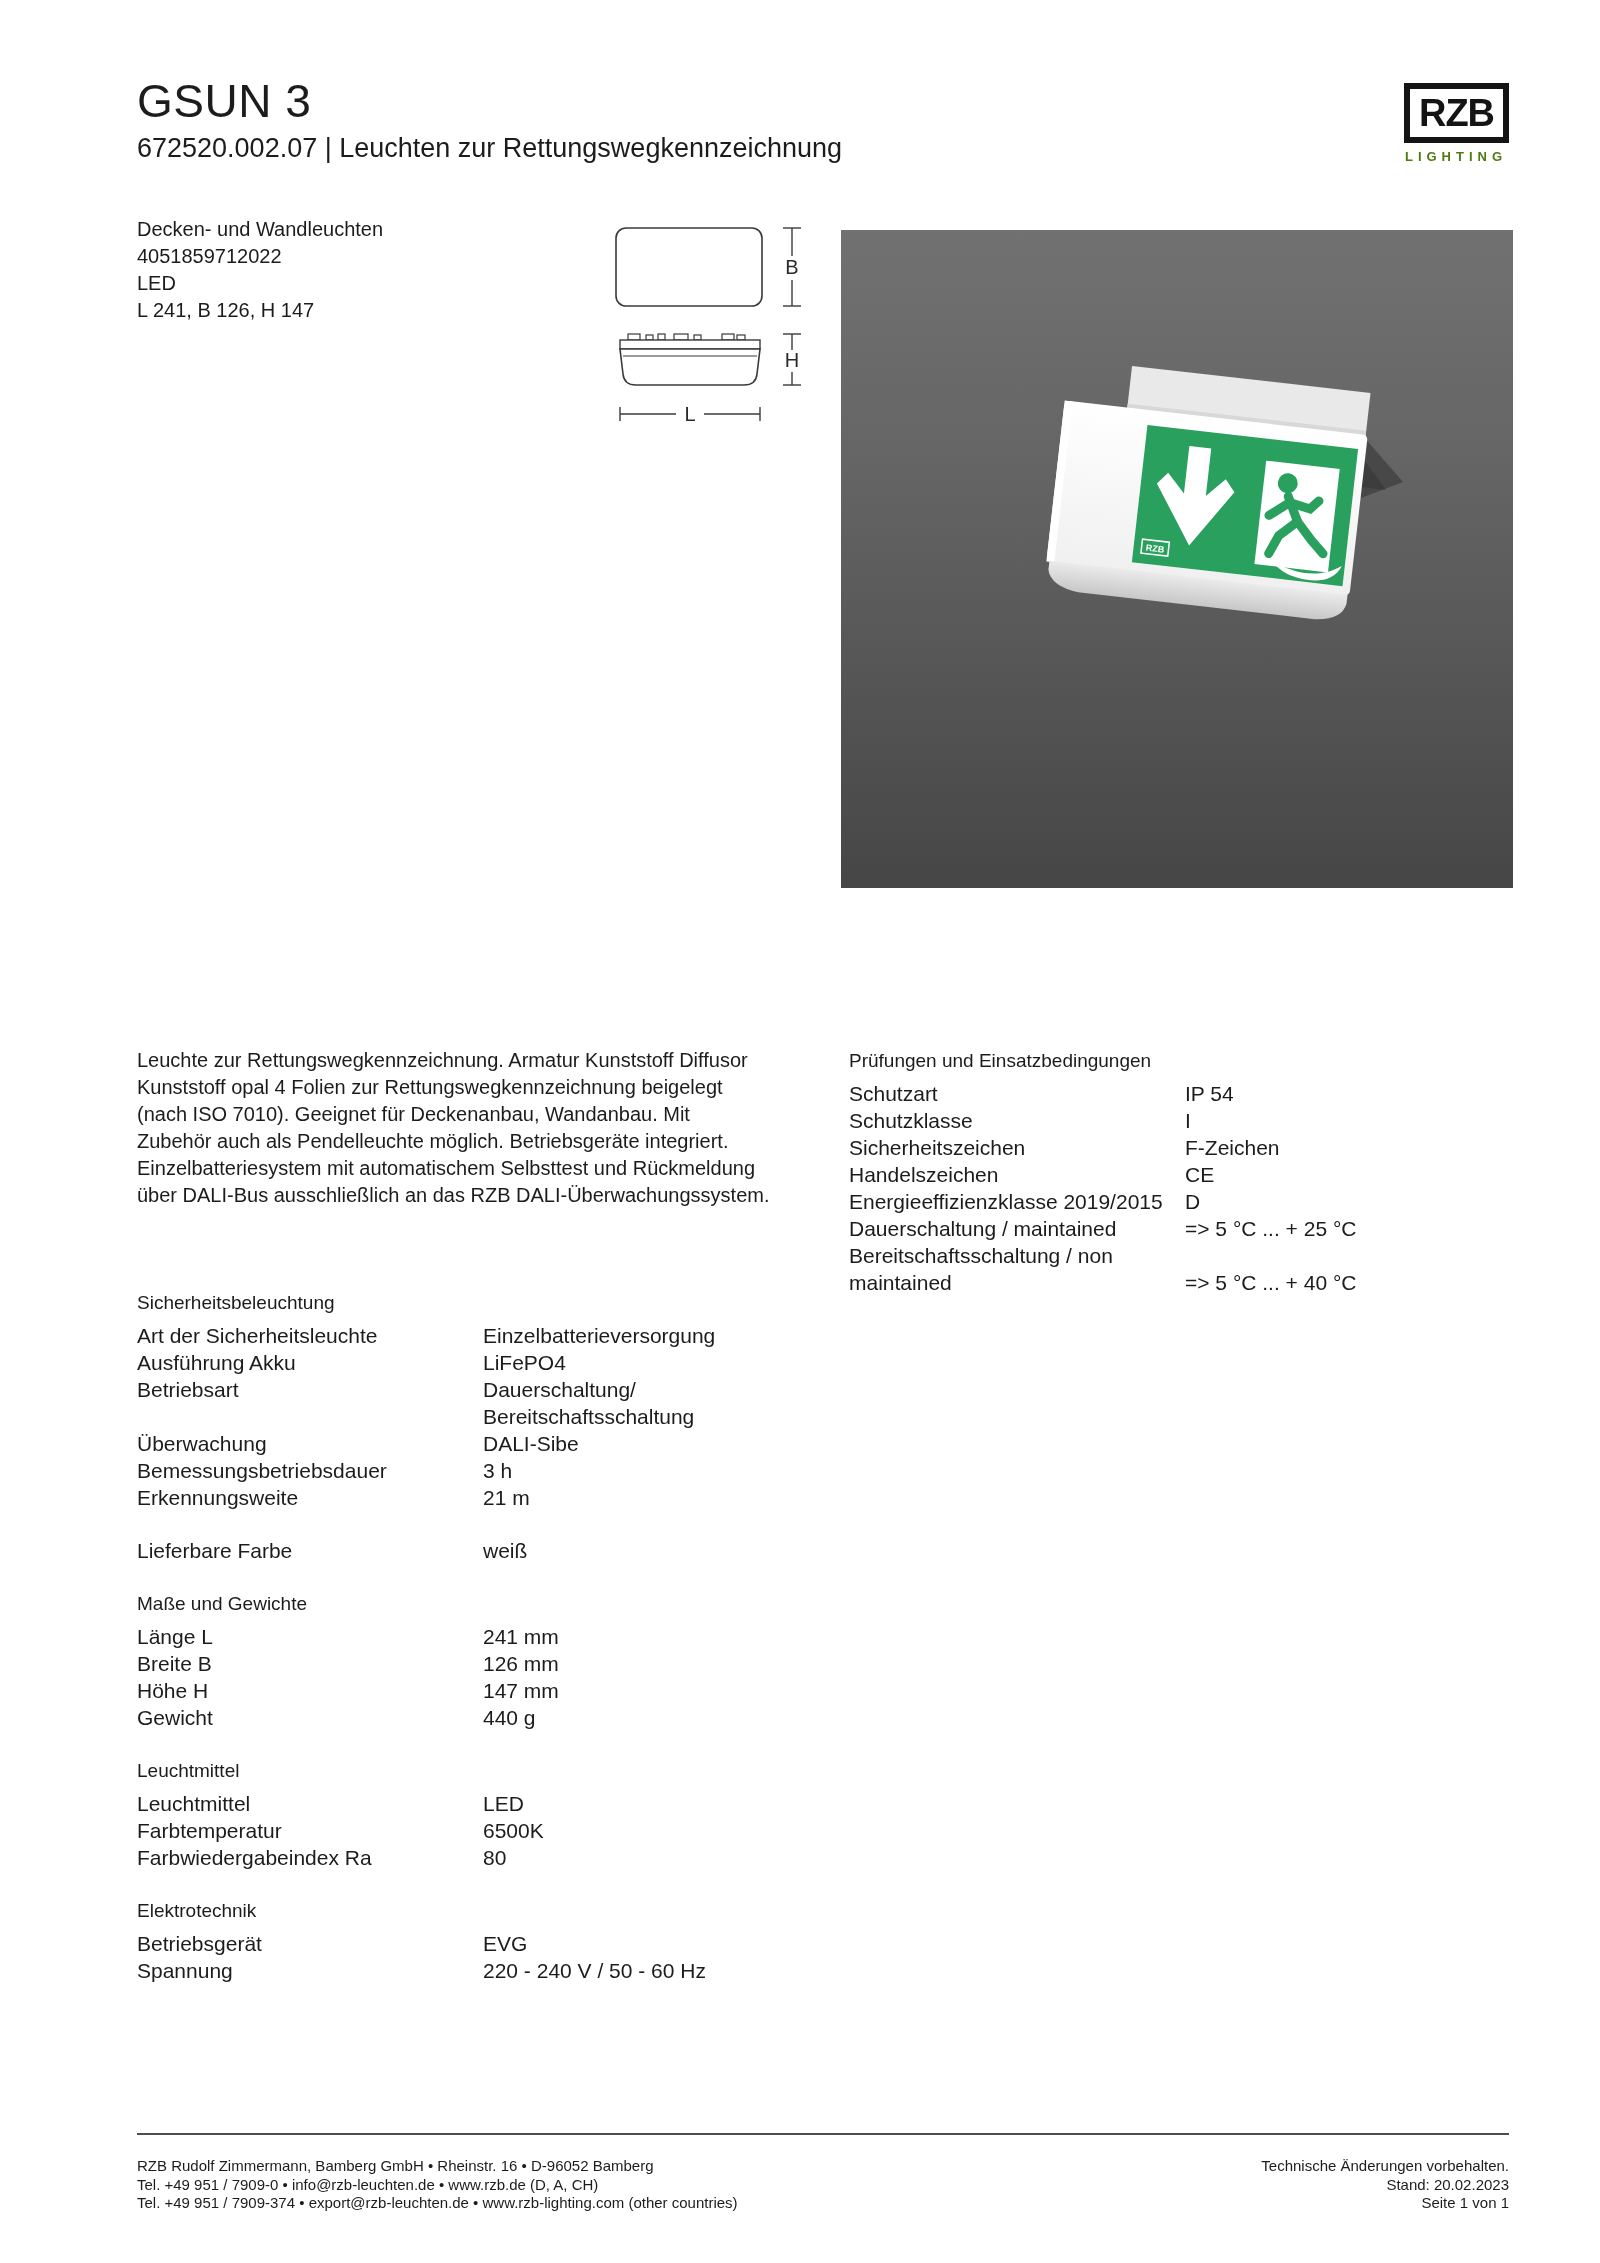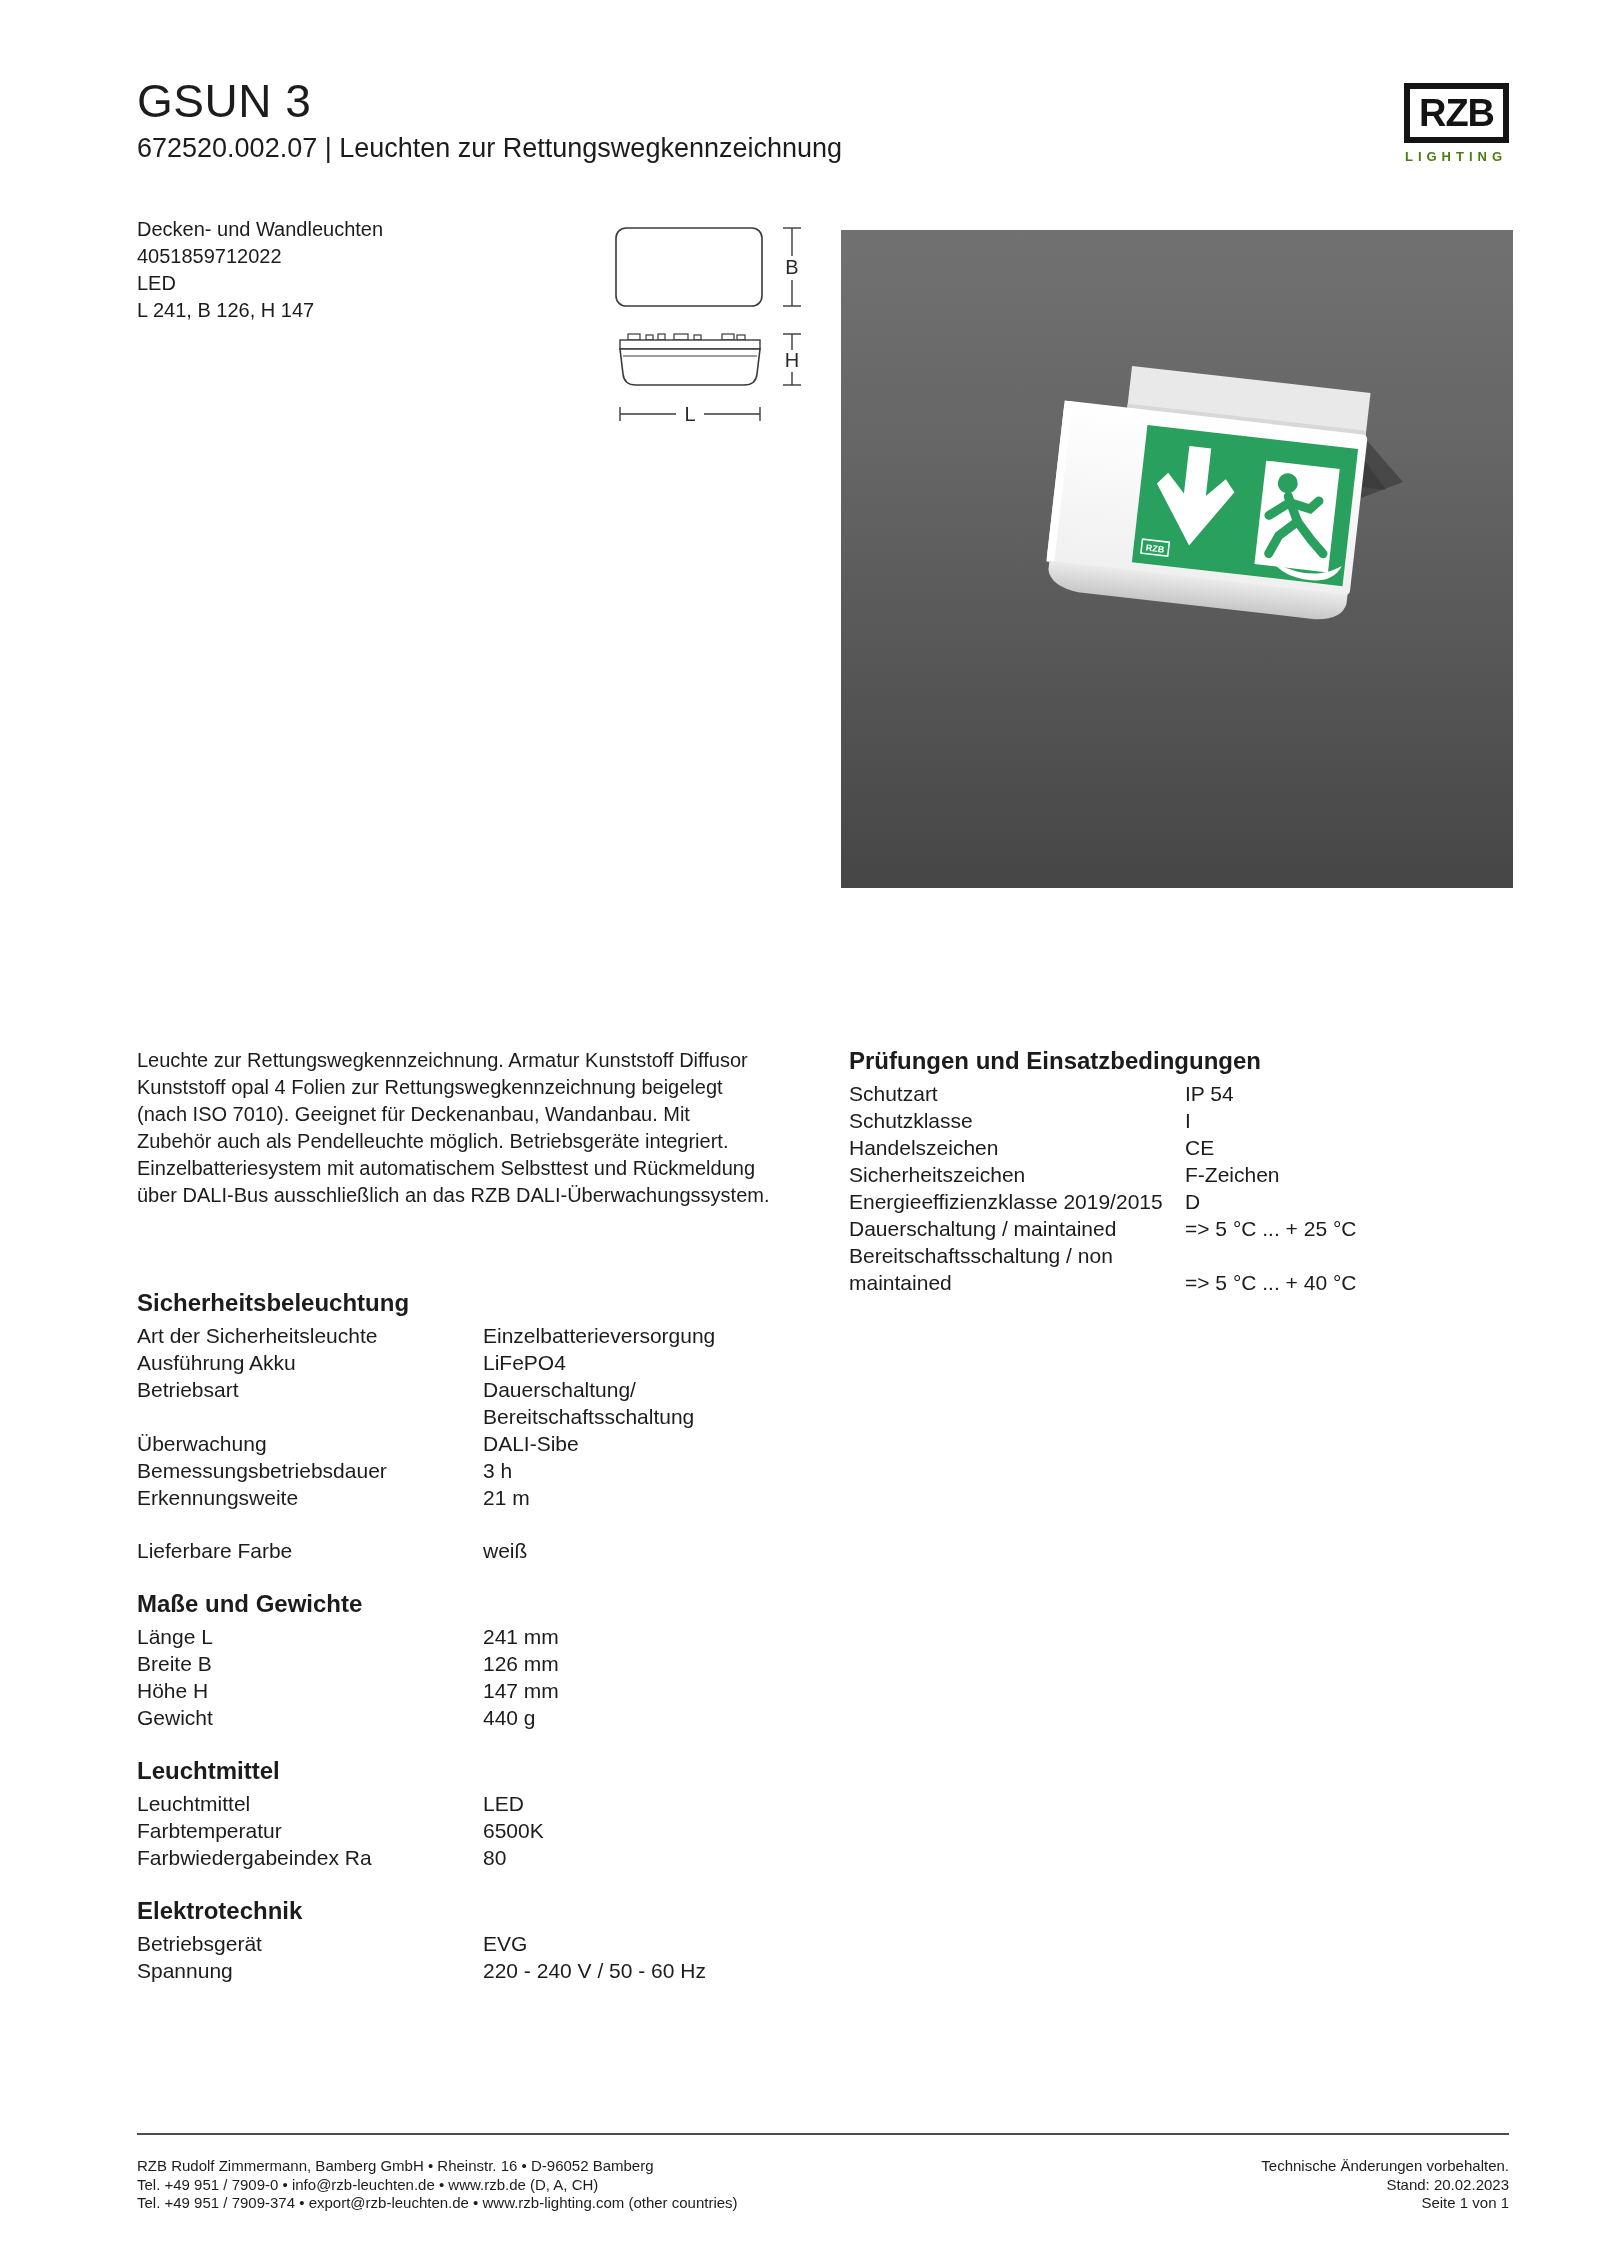--- a/index.html
+++ b/index.html
@@ -25,21 +25,21 @@
 
   
   .product-photo { position:absolute; left:841px; top:230px; width:672px; height:658px; }
 
   
   .col-left { position:absolute; left:137px; top:1047px; width:676px; }
   .col-right { position:absolute; left:849px; top:1047px; width:662px; }
   .description { font-size:20px; line-height:27px; white-space:pre-line; }
   .spec-section { margin-top:26px; }
   .col-left .spec-section:first-of-type { margin-top:80px; }
-  .sec-title { font-size:24px; line-height:27px; font-weight:700; margin:0 0 6px 0; }
+  .sec-title { font-size:19px; line-height:27px; font-weight:400; margin:0 0 6px 0; }
   .spec-row { display:flex; font-size:21px; line-height:27px; }
   .spec-row .lbl { width:346px; flex:0 0 auto; white-space:pre-line; }
   .spec-row .val { white-space:pre-line; }
   .col-right .spec-row .lbl { width:336px; }
 
   
   .footer-rule { position:absolute; left:137px; top:2133px; width:1372px; border-top:2px solid #4d4d4d; }
   .footer-left { position:absolute; left:137px; top:2157px; font-size:15px; line-height:18.5px; }
   .footer-right { position:absolute; right:91px; top:2157px; font-size:15px; line-height:18.5px; text-align:right; }
 </style>
@@ -288,27 +288,27 @@
             <div class="lbl">Schutzart</div>
             <div class="val">IP 54</div>
           </div>
 
           <div class="spec-row">
             <div class="lbl">Schutzklasse</div>
             <div class="val">I</div>
           </div>
 
           <div class="spec-row">
+            <div class="lbl">Sicherheitszeichen</div>
+            <div class="val">F-Zeichen</div>
+          </div>
+
+          <div class="spec-row">
             <div class="lbl">Handelszeichen</div>
             <div class="val">CE</div>
-          </div>
-
-          <div class="spec-row">
-            <div class="lbl">Sicherheitszeichen</div>
-            <div class="val">F-Zeichen</div>
           </div>
 
           <div class="spec-row">
             <div class="lbl">Energieeffizienzklasse 2019/2015</div>
             <div class="val">D</div>
           </div>
 
           <div class="spec-row">
             <div class="lbl">Dauerschaltung / maintained</div>
             <div class="val">=&gt; 5 °C ... + 25 °C</div>

